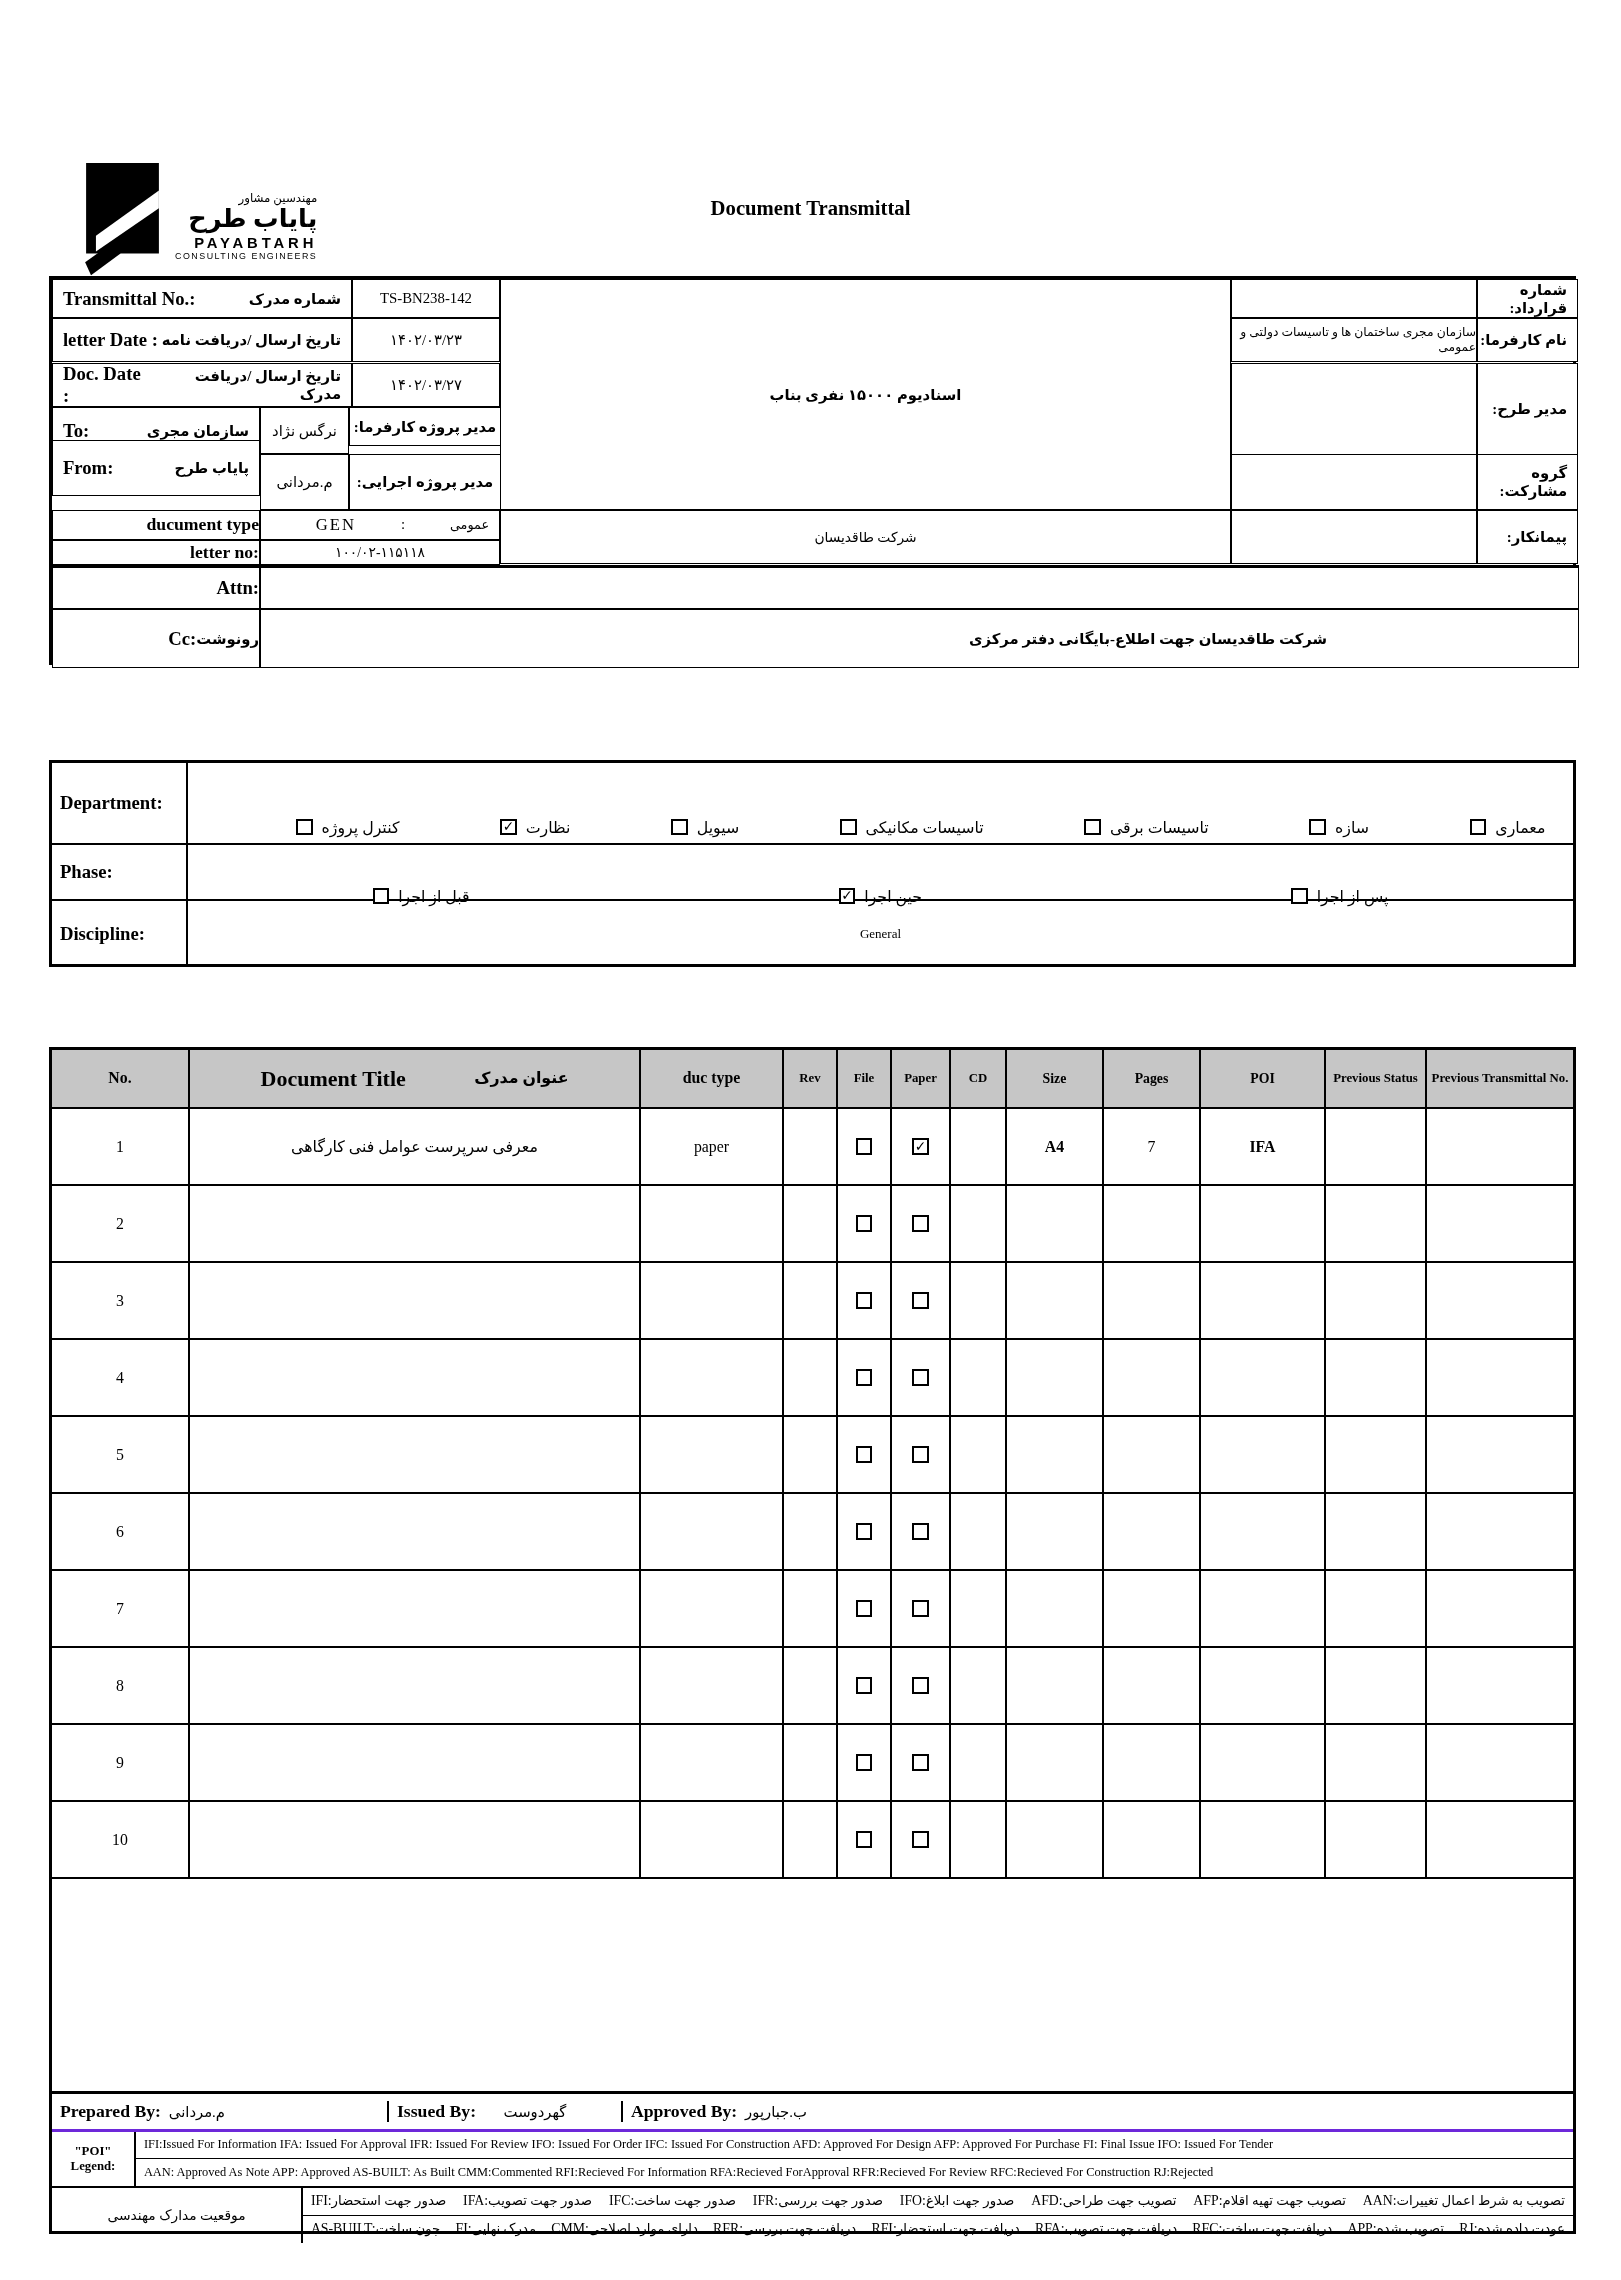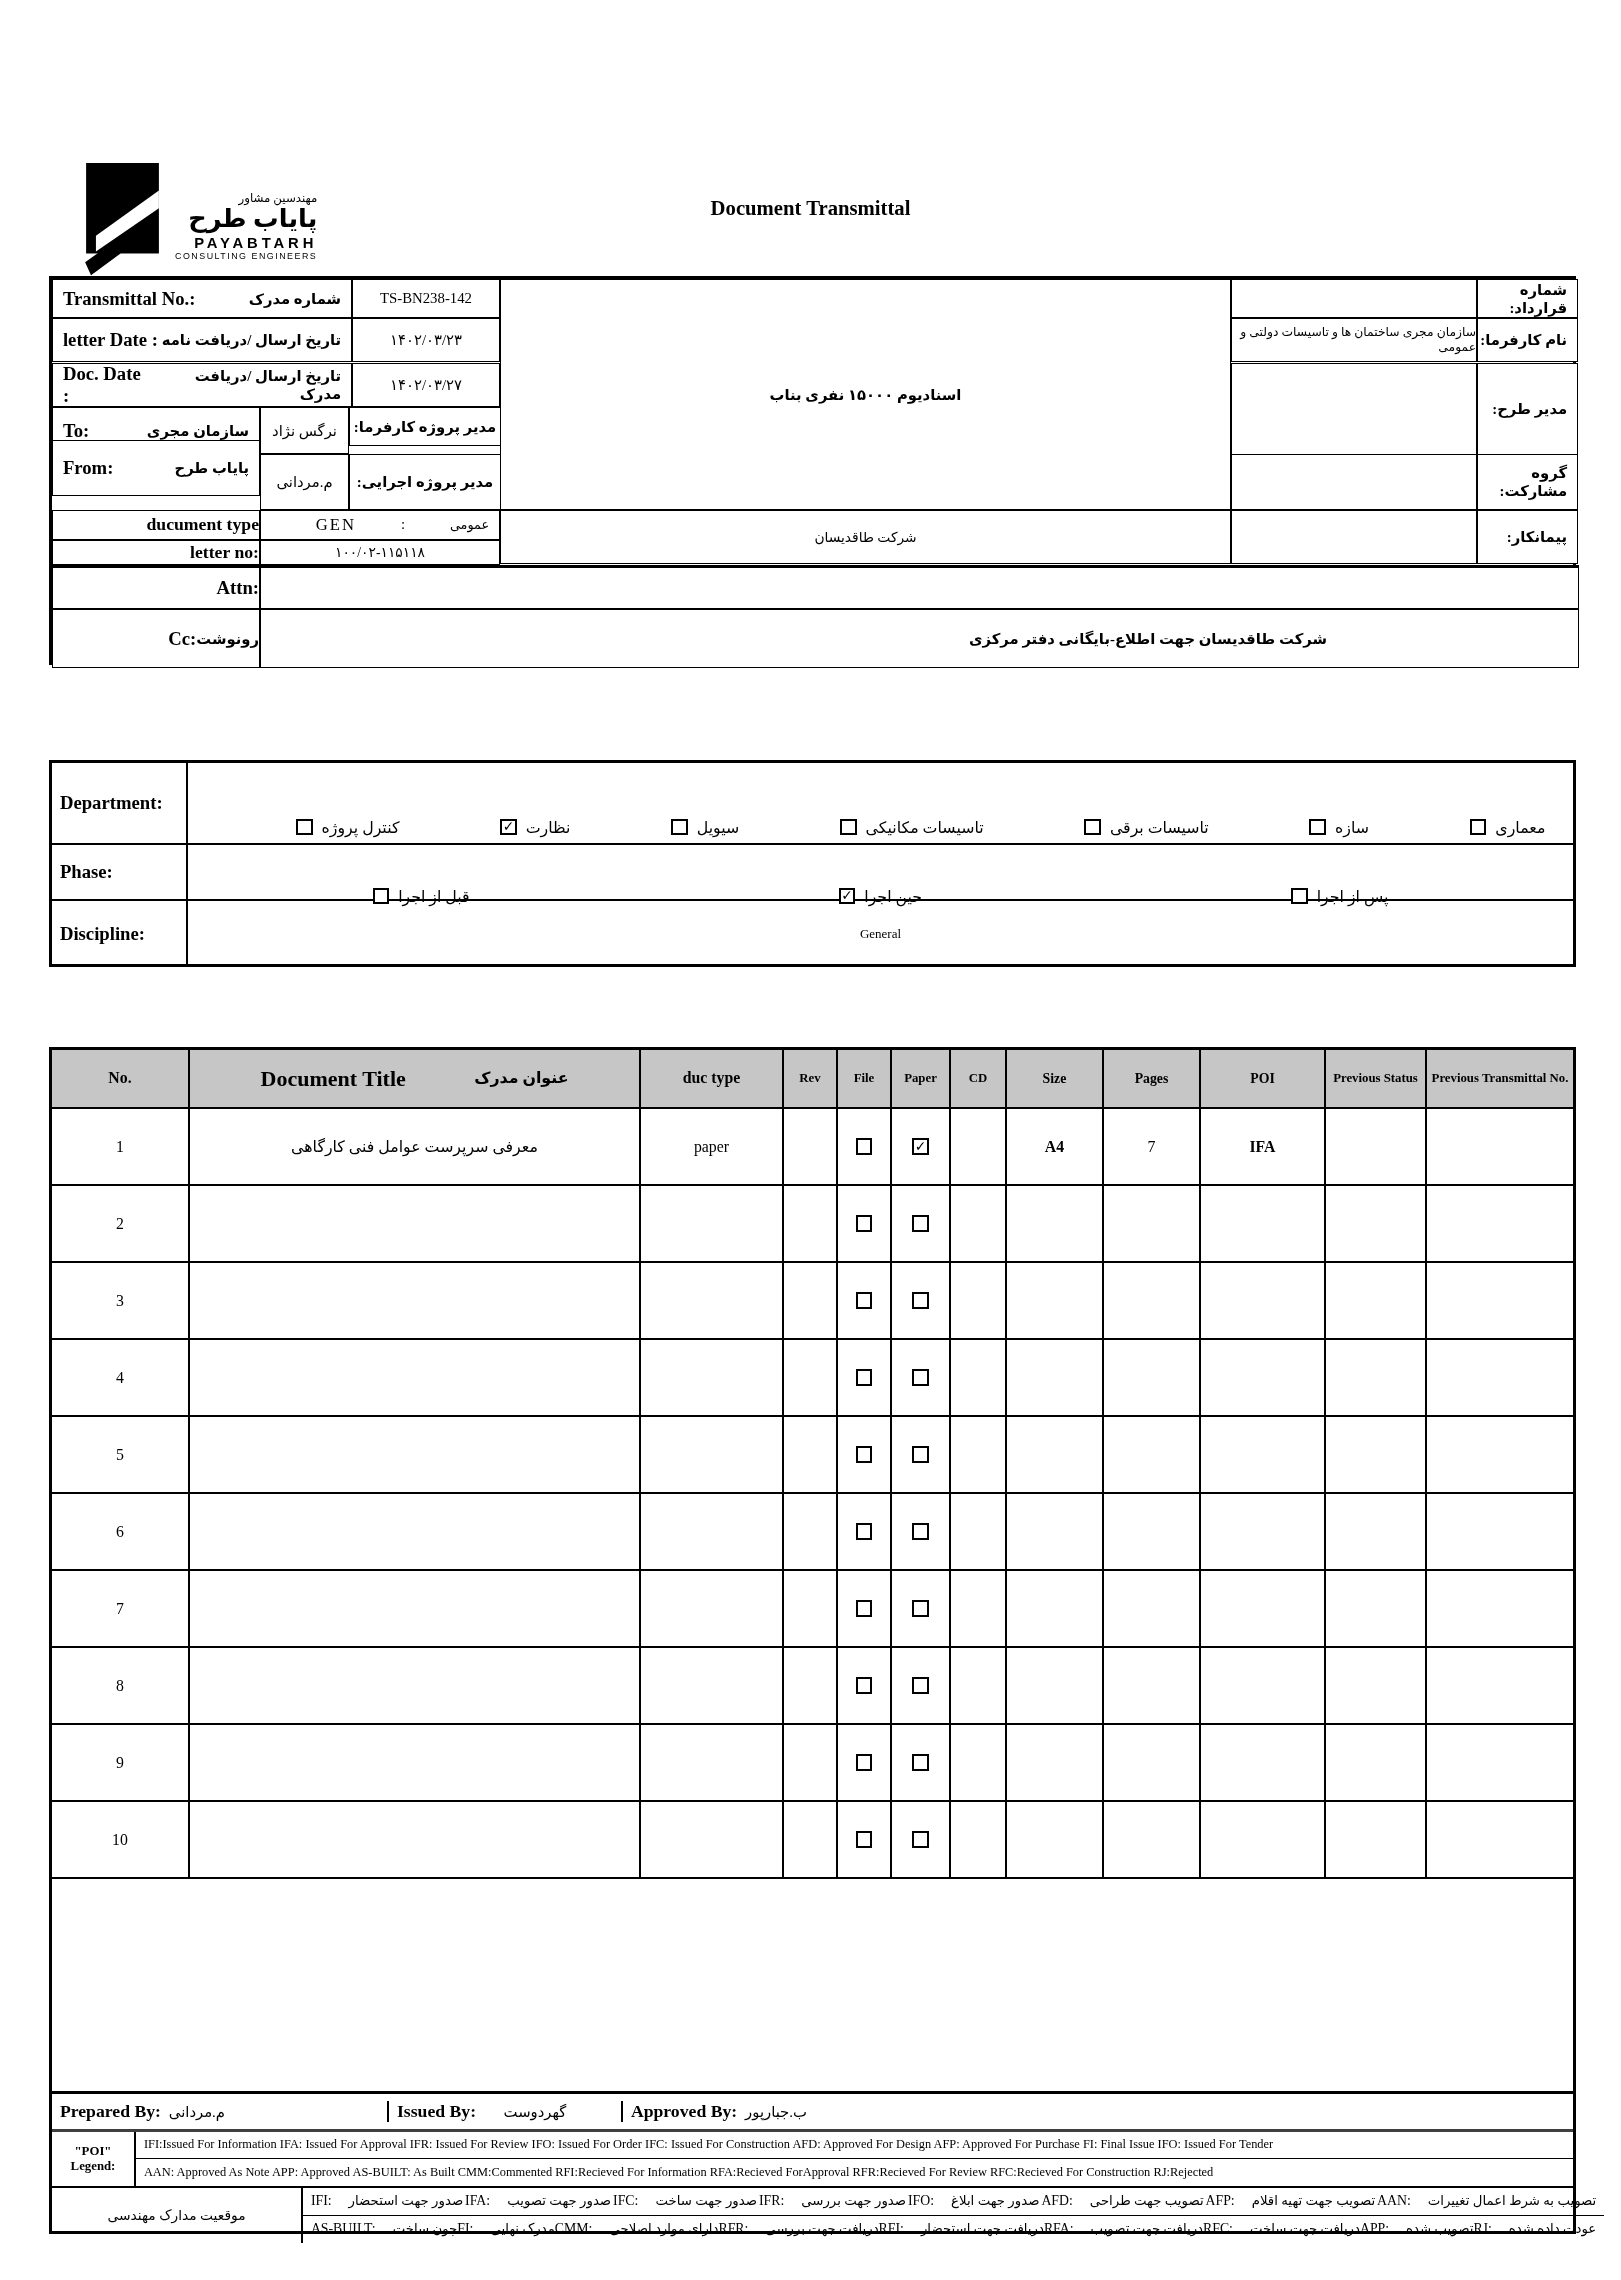--- a/index.html
+++ b/index.html
@@ -31,32 +31,32 @@
   .cls-lbl{width:136px;flex:0 0 136px;border-right:2px solid #000;display:flex;align-items:center;padding-left:7.9px;box-sizing:border-box;font-weight:bold;font-size:18.7px;}
   .cls-items{flex:1;display:flex;align-items:center;}
   .opt{display:inline-flex;align-items:center;gap:8.9px;font-size:15.8px;margin-top:48px;}
   .cb{display:inline-flex;align-items:center;justify-content:center;width:16.7px;height:16.7px;box-sizing:border-box;border:2.2px solid #000;font-size:13.8px;font-weight:bold;line-height:1;background:#fff;}
   
   .grid{display:grid;grid-template-columns:138px 451px 143px 54px 54px 59px 56px 97px 97px 125px 101px 146px;}
   .hc{box-sizing:border-box;background:#c6c6c6;border-right:2px solid #000;border-bottom:2.5px solid #000;display:flex;align-items:center;justify-content:center;height:59px;font-weight:bold;font-size:15.8px;text-align:center;line-height:1.15;padding:2px;}
   .hc.sm{font-size:12.8px;}
   .dc{box-sizing:border-box;border-right:2px solid #000;border-bottom:2px solid #000;display:flex;align-items:center;justify-content:center;height:77px;font-size:15.8px;text-align:center;padding:2px;}
   .empty-block{box-sizing:border-box;height:215px;border-bottom:3px solid #000;}
-  .sig-row{display:flex;height:35px;border-bottom:3px solid #404040;align-items:center;}
+  .sig-row{display:flex;height:35px;border-bottom:3px solid #6d28d9;align-items:center;}
   .sig{box-sizing:border-box;border-right:2px solid #000;display:flex;align-items:center;padding-left:7.9px;gap:7.9px;overflow:hidden;}
   .sig .en2{font-size:17.7px;white-space:nowrap;}
   .sig .fa{font-size:14.8px;}
   .leg-row{display:flex;border-bottom:2.5px solid #000;}
   .leg-lbl{box-sizing:border-box;border-right:2px solid #000;display:flex;align-items:center;justify-content:center;text-align:center;font-weight:bold;}
   .leg-lines{flex:1;display:flex;flex-direction:column;}
   .leg-line{box-sizing:border-box;display:flex;align-items:center;padding:0 7.9px;border-bottom:1.8px solid #000;}
   .leg-line:last-child{border-bottom:none;}
   .leg-line.txt{font-size:12.4px;white-space:nowrap;overflow:hidden;}
   .leg-line.items{justify-content:space-between;font-size:13.3px;}
-  .leg{display:inline-flex;align-items:center;gap:17px;white-space:nowrap;}
+  .leg{display:inline-flex;align-items:center;gap:0;white-space:nowrap;}
   .leg .code{font-size:13.8px;}
 </style>
 </head>
 <body>
 
 <div class="page">
 
   <div class="logo-wrap">
     <svg width="77" height="120" viewBox="0 0 78 122">
       <rect x="2" y="0" width="74" height="92" fill="#000"></rect>

